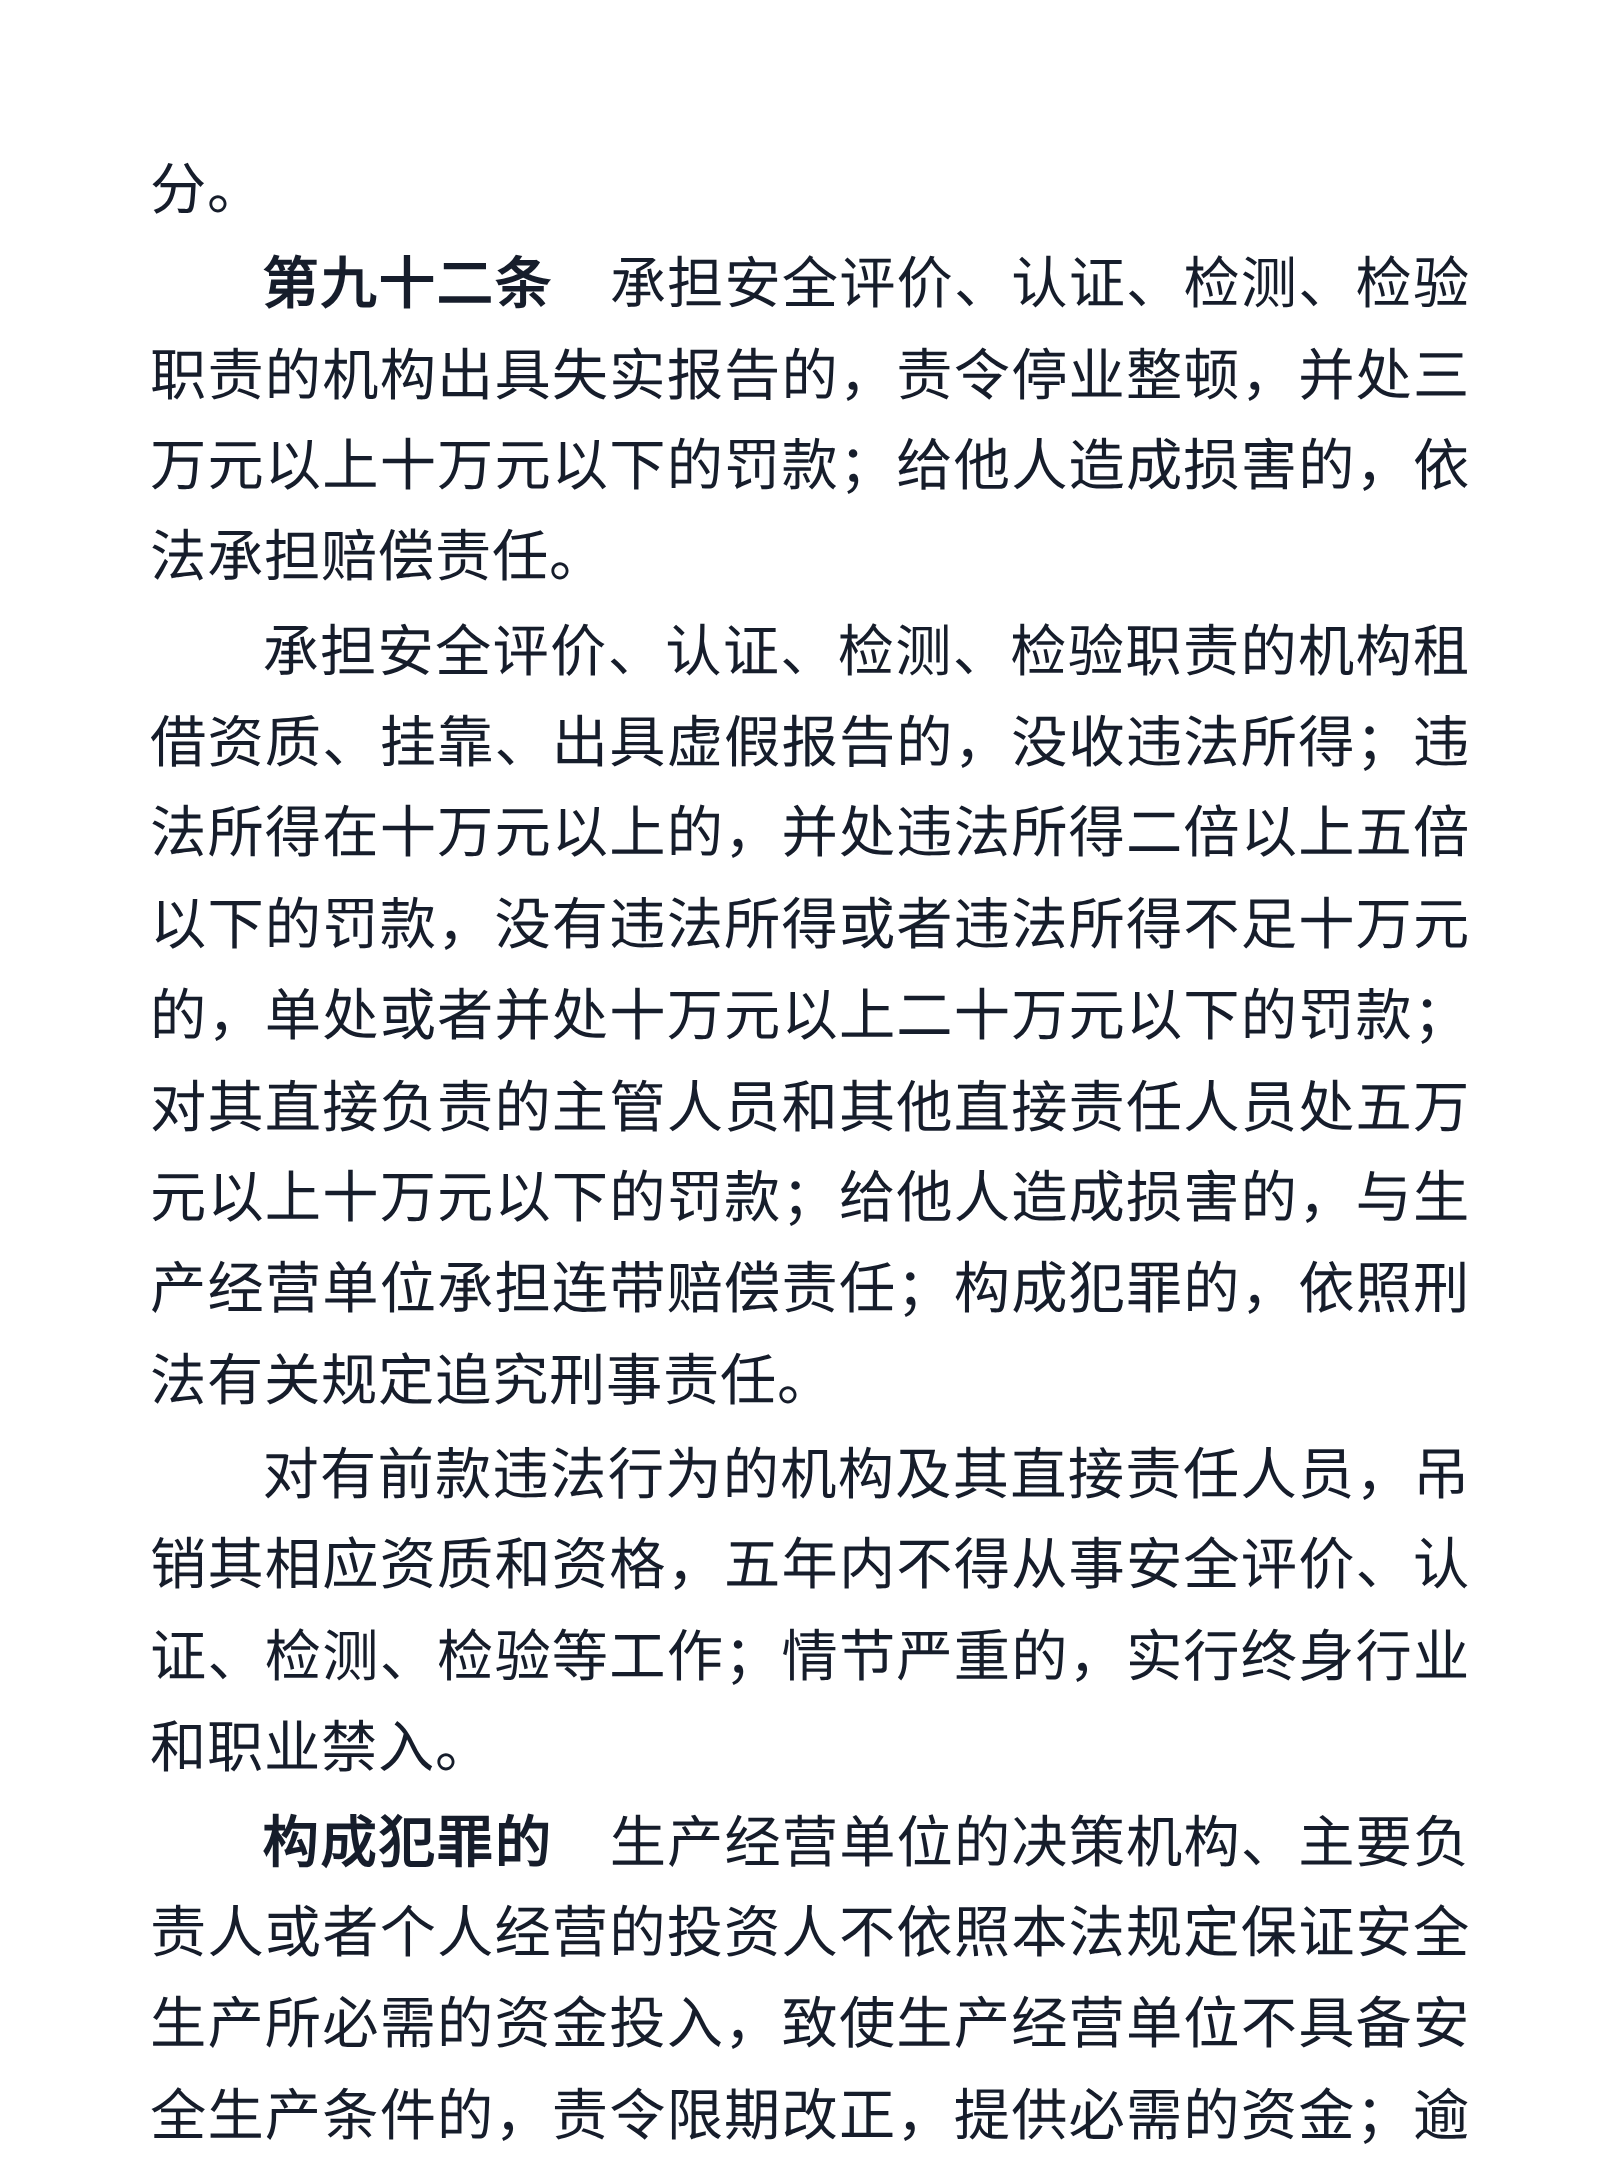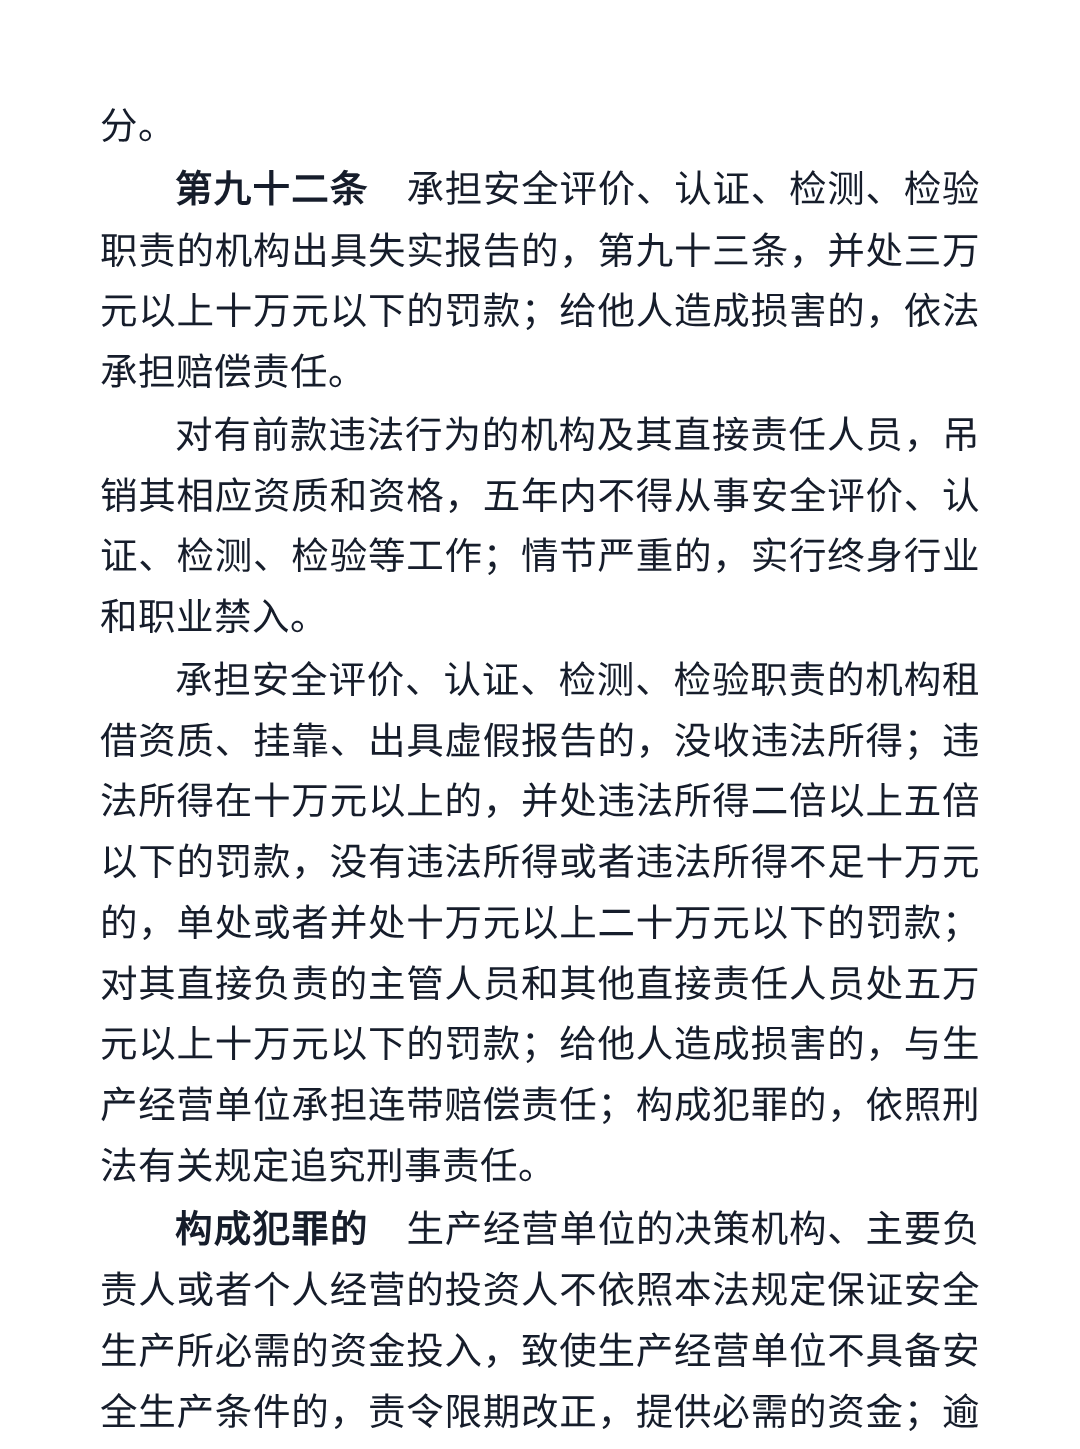--- a/index.html
+++ b/index.html
@@ -33,47 +33,46 @@
   p {
     margin: 0 0 2px 0;
     text-indent: 0;
   }
   p.indent {
     text-indent: 2em;
   }
   .art-num {
     font-weight: bold;
     letter-spacing: 1px;
-    font-family: Liberation Serif, serif;
   }
   .art-gap {
     display: inline-block;
     width: 1em;
   }
 </style>
 </head>
 <body>
 
 <div class="page">
   <div class="doc-body">
 
     <p class="cont">
       <span>分。</span>
     </p>
 
     <p class="indent">
-      <span class="art-num">第九十二条</span><span class="art-gap"></span><span>承担安全评价、认证、检测、检验职责的机构出具失实报告的，第九十三条，并处三万元以上十万元以下的罚款；给他人造成损害的，依法承担赔偿责任。</span>
+      <span class="art-num">第九十二条</span><span class="art-gap"></span><span>承担安全评价、认证、检测、检验职责的机构出具失实报告的，责令停业整顿，并处三万元以上十万元以下的罚款；给他人造成损害的，依法承担赔偿责任。</span>
+    </p>
+
+    <p class="indent">
+      <span>承担安全评价、认证、检测、检验职责的机构租借资质、挂靠、出具虚假报告的，没收违法所得；违法所得在十万元以上的，并处违法所得二倍以上五倍以下的罚款，没有违法所得或者违法所得不足十万元的，单处或者并处十万元以上二十万元以下的罚款；对其直接负责的主管人员和其他直接责任人员处五万元以上十万元以下的罚款；给他人造成损害的，与生产经营单位承担连带赔偿责任；构成犯罪的，依照刑法有关规定追究刑事责任。</span>
     </p>
 
     <p class="indent">
       <span>对有前款违法行为的机构及其直接责任人员，吊销其相应资质和资格，五年内不得从事安全评价、认证、检测、检验等工作；情节严重的，实行终身行业和职业禁入。</span>
-    </p>
-
-    <p class="indent">
-      <span>承担安全评价、认证、检测、检验职责的机构租借资质、挂靠、出具虚假报告的，没收违法所得；违法所得在十万元以上的，并处违法所得二倍以上五倍以下的罚款，没有违法所得或者违法所得不足十万元的，单处或者并处十万元以上二十万元以下的罚款；对其直接负责的主管人员和其他直接责任人员处五万元以上十万元以下的罚款；给他人造成损害的，与生产经营单位承担连带赔偿责任；构成犯罪的，依照刑法有关规定追究刑事责任。</span>
     </p>
 
     <p class="indent">
       <span class="art-num">构成犯罪的</span><span class="art-gap"></span><span>生产经营单位的决策机构、主要负责人或者个人经营的投资人不依照本法规定保证安全生产所必需的资金投入，致使生产经营单位不具备安全生产条件的，责令限期改正，提供必需的资金；逾期未改正的，责令生产经营单位停产停业整顿。</span>
     </p>
 
   </div>
 </div>
 
 </body></html>

